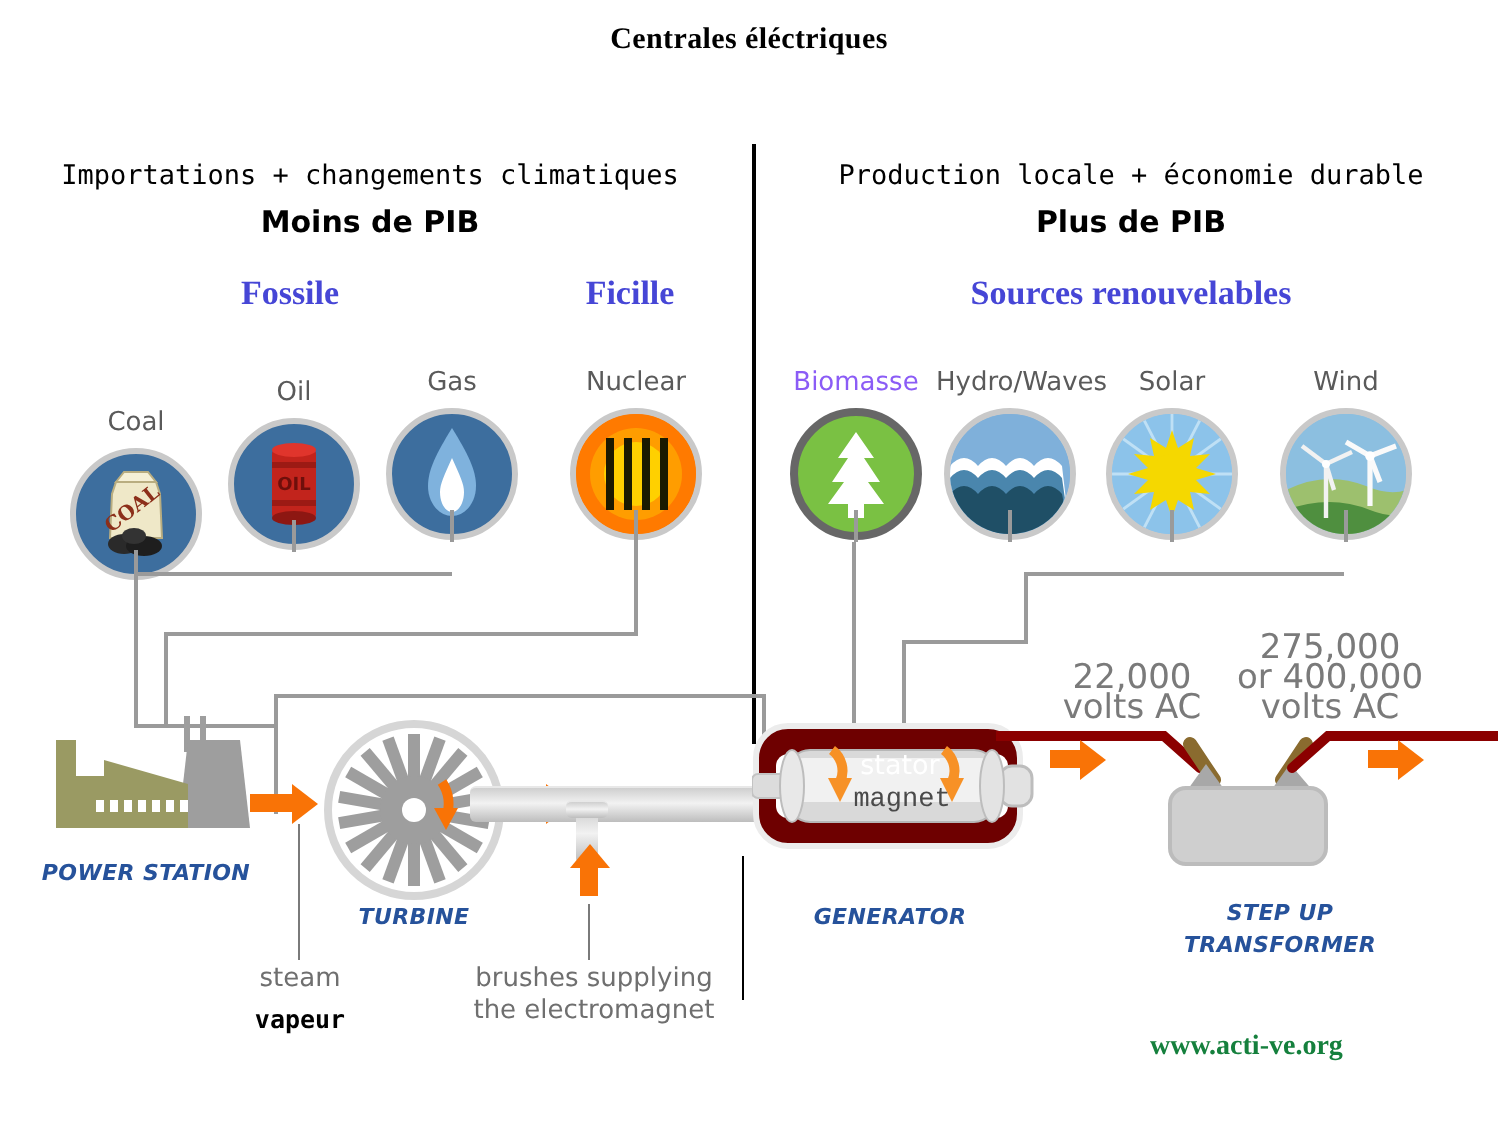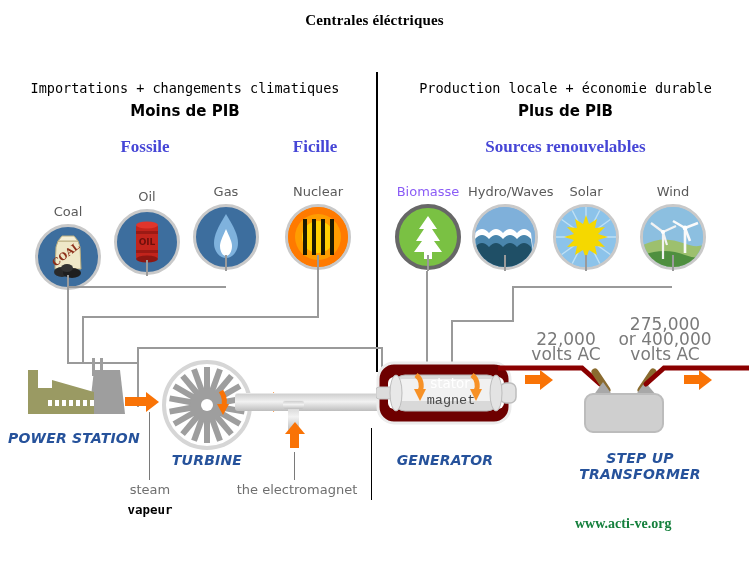--- a/index.html
+++ b/index.html
@@ -42,21 +42,21 @@
   .disc.solar{background:#8cc3ea;}
   .disc.wind{background:#8cbfe0;}
   .stem{width:2px;background:#9a9a9a;left:50%;margin-left:-1px;top:71px;height:16px;}
   
   .wire{background:#9a9a9a;position:absolute;}
   .wh{height:2px;}
   .wv{width:2px;}
   
   .cap{
     font-family:"DejaVu Sans","Liberation Sans", sans-serif;
-    font-style:italic;font-weight:bold;font-size:14px;color:#26529b;
+    font-style:italic;font-weight:bold;font-size:11px;color:#26529b;
     text-align:center;white-space:nowrap;letter-spacing:0.2px;
   }
   .note{
     font-family:"DejaVu Sans","Liberation Sans", sans-serif;
     font-size:13px;color:#6f6f6f;text-align:center;line-height:16px;white-space:nowrap;
   }
   .note-fr{
     font-family:"DejaVu Sans Mono","Liberation Mono", monospace;
     font-weight:bold;font-size:12.5px;color:#000;text-align:center;white-space:nowrap;
   }
@@ -397,18 +397,19 @@
   <div>or 400,000</div>
   <div>volts AC</div>
 </div>
 
 <div class="abs leader" style="left:149px;top:412px;height:68px;"></div>
 <div class="abs note" style="left:110px;top:482px;width:80px;">steam</div>
 <div class="abs note-fr" style="left:110px;top:502px;width:80px;">vapeur</div>
 
 <div class="abs leader" style="left:294px;top:452px;height:28px;"></div>
 <div class="abs note" style="left:222px;top:482px;width:150px;">
+  <div>brushes supplying</div>
   <div>the electromagnet</div>
 </div>
 
 <div class="abs leader-dark" style="left:371px;top:428px;height:72px;"></div>
 
 <div class="abs" id="site" style="left:575px;top:516px;">www.acti-ve.org</div>
 
 </body></html>

